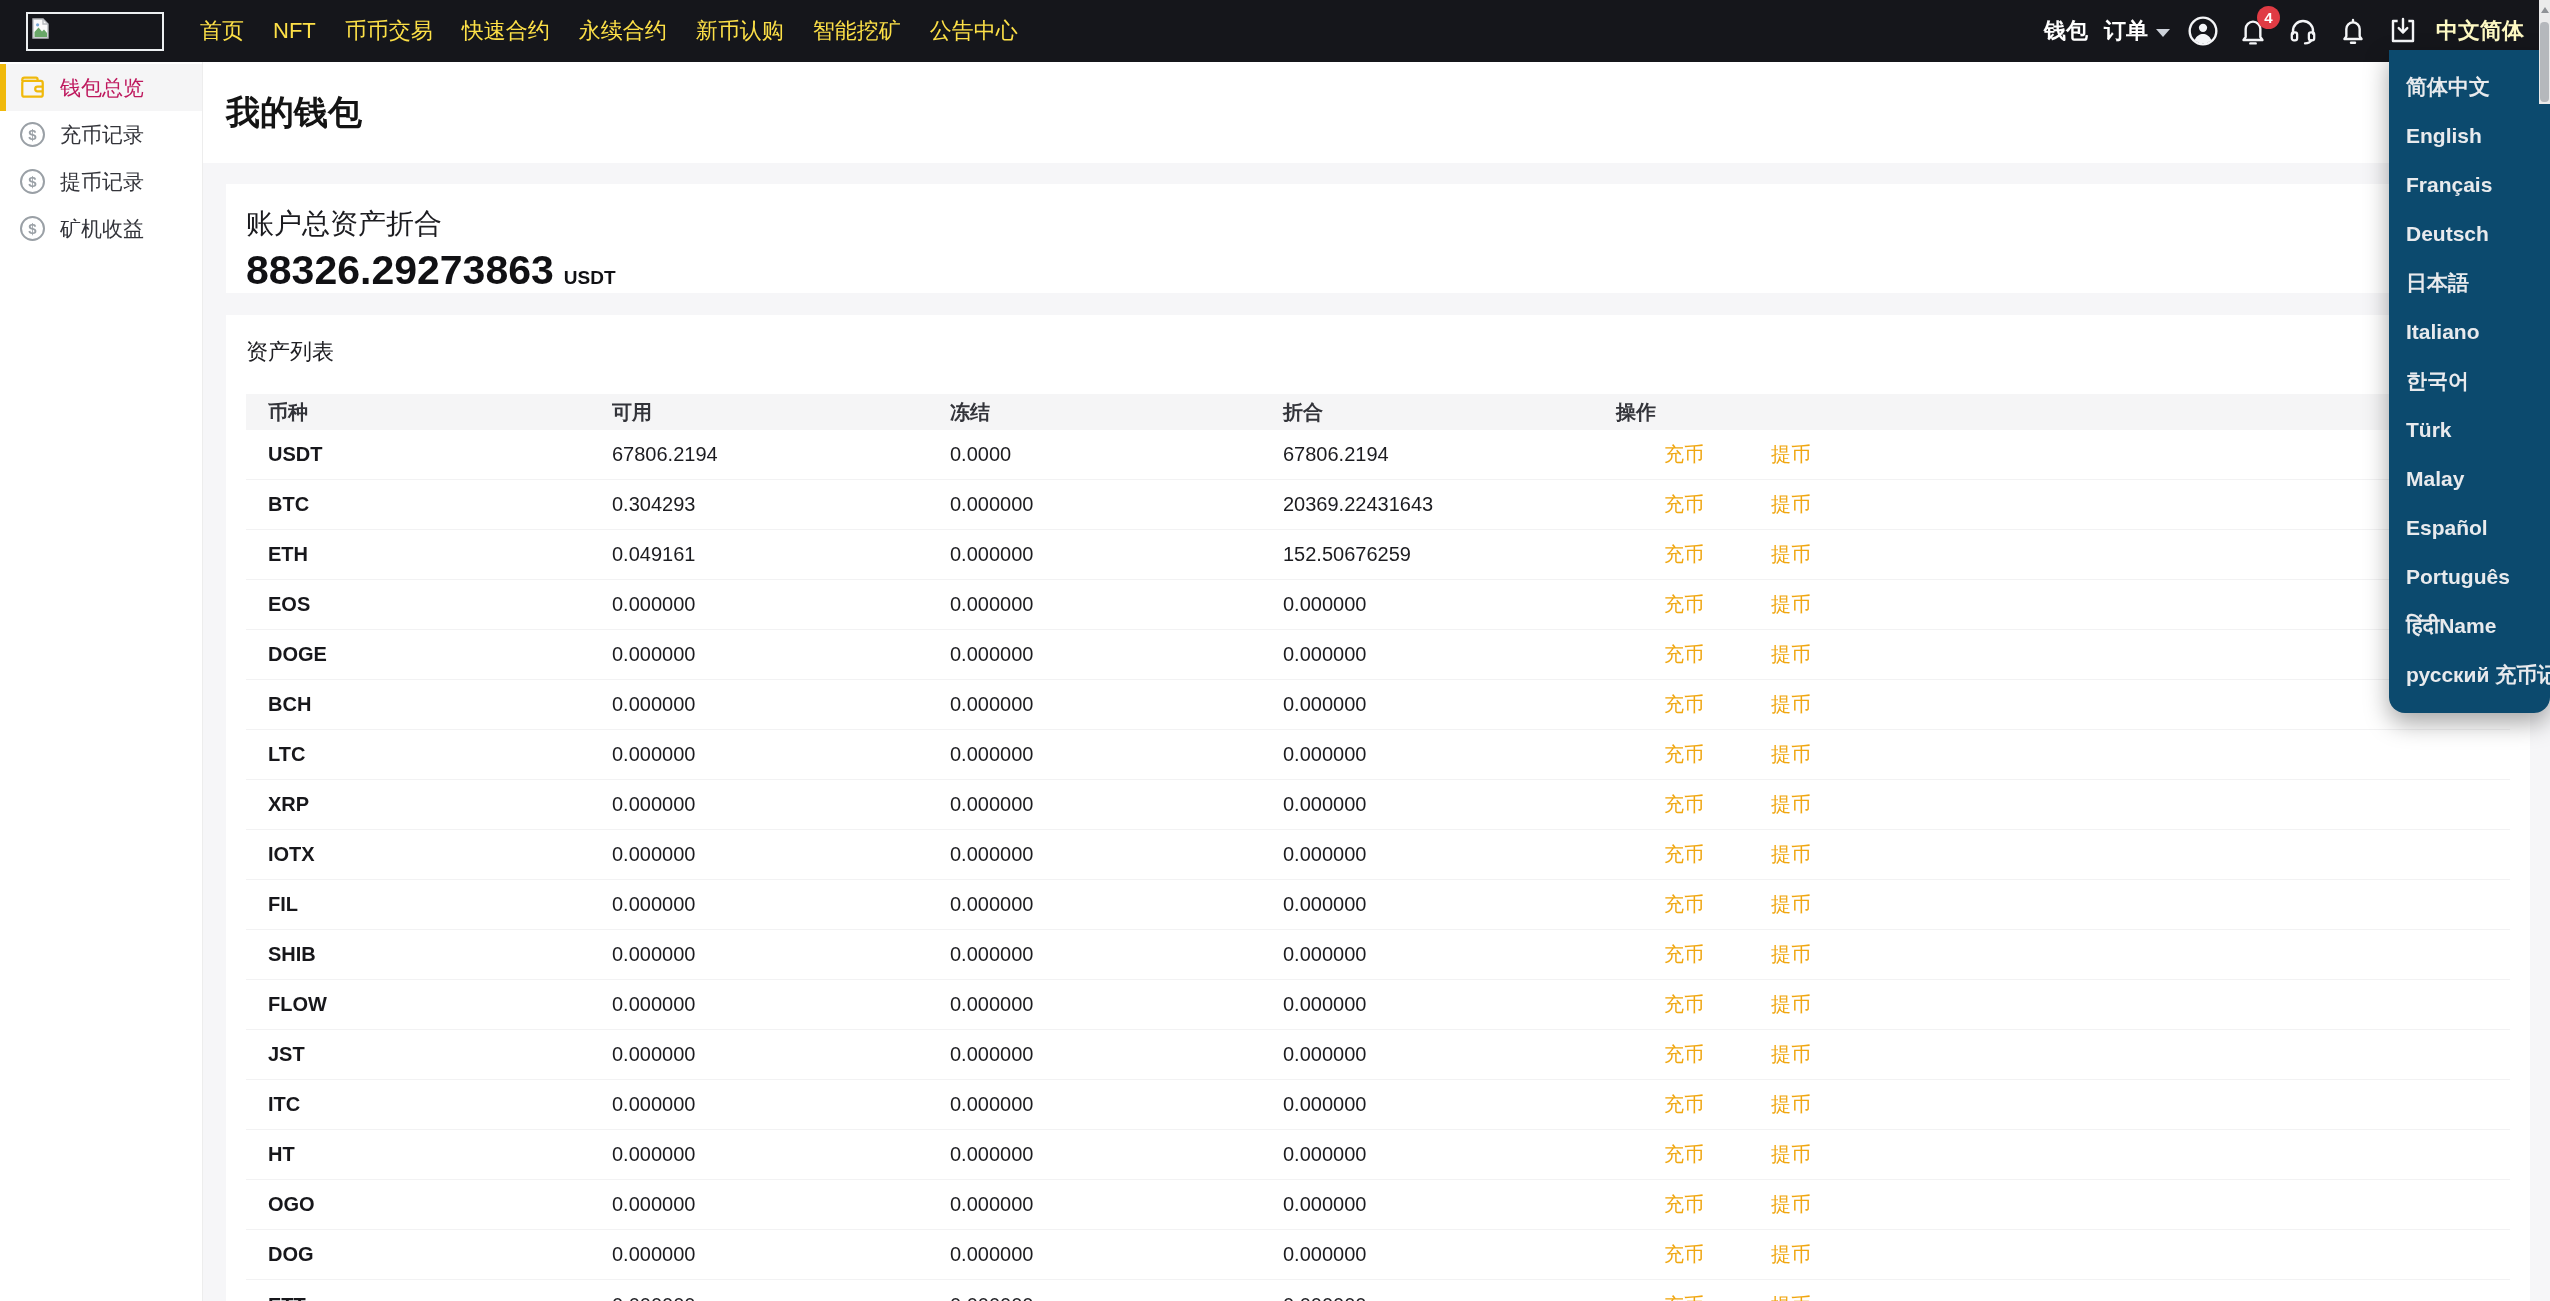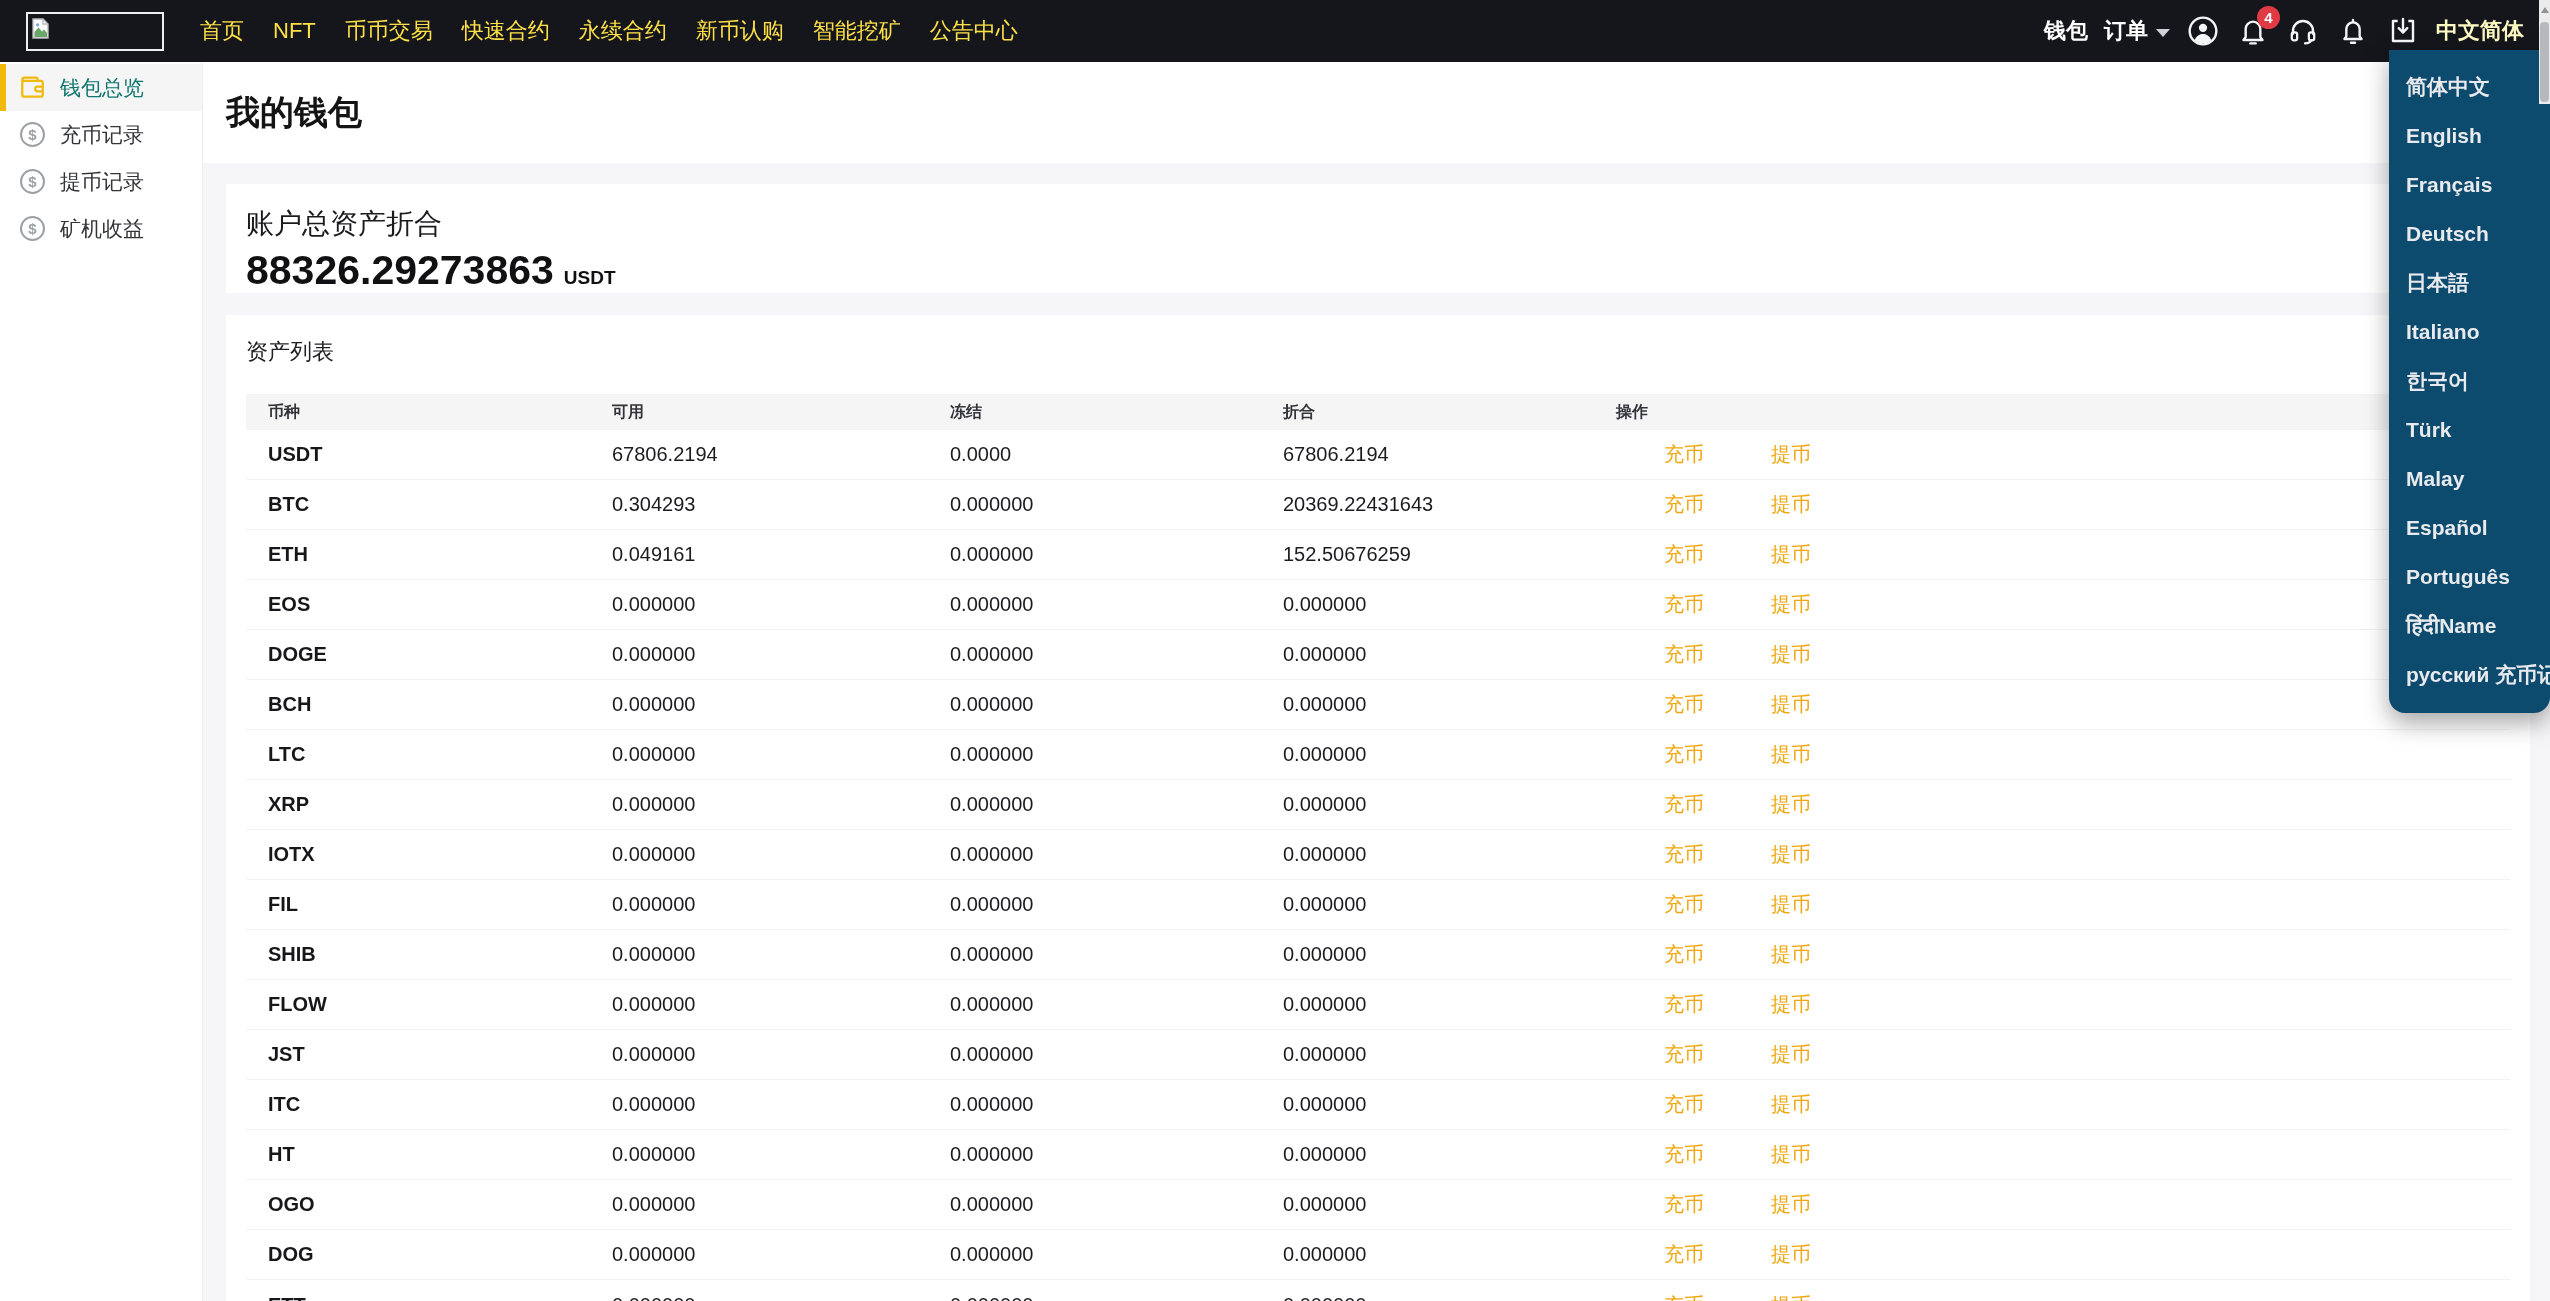--- a/index.html
+++ b/index.html
@@ -72,21 +72,21 @@
   
   .sidebar {
     position:absolute; left:0; top:62px; width:203px; height:1239px;
     background:#ffffff; border-right:1px solid #ededed; padding-top:2px; z-index:5;
   }
   .side-item {
     height:47px; display:flex; align-items:center; gap:14px;
     padding-left:19px; cursor:pointer; font-size:21px; color:#33343a;
   }
   .side-item.active {
-    background:#f5f5f6; border-left:6px solid #f0b90b; padding-left:13px; color:#0f766e;
+    background:#f5f5f6; border-left:6px solid #f0b90b; padding-left:13px; color:#be185d;
   }
   .side-item .s-icon { width:27px; height:27px; display:flex; align-items:center; justify-content:center; flex:0 0 auto; }
   .coin-circle {
     width:25px; height:25px; border:2.5px solid #9aa0a6; border-radius:50%;
     color:#9aa0a6; font-size:15px; font-weight:700;
     display:flex; align-items:center; justify-content:center;
   }
 
   
   .main { position:absolute; left:203px; top:62px; width:2347px; height:1239px; background:#f6f6f8; }
@@ -105,21 +105,21 @@
   .assets-card { margin-top:22px; height:1090px; padding:22px 20px 0 20px; overflow:hidden; }
   .assets-title { font-size:22px; color:#202024; font-weight:500; }
 
   .t-row {
     display:grid;
     grid-template-columns:344px 338px 333px 333px 1fr;
     align-items:center; padding-left:22px;
   }
   .t-head {
     margin-top:27px; height:36px; background:#f5f5f6;
-    font-size:16px; font-weight:700; color:#33343a;
+    font-size:20px; font-weight:700; color:#33343a;
   }
   .t-body .t-row { height:50px; border-bottom:1px solid #f2f2f3; font-size:20px; color:#1c1c20; }
   .t-body .t-row:last-child { border-bottom:none; }
   .cell-ticker { font-weight:700; color:#17171b; }
   .cell-actions { display:flex; gap:19px; }
   .act-link { color:#f0a60f; font-size:20px; font-weight:500; cursor:pointer; white-space:nowrap;margin-left:48px; }
 </style>
 </head>
 <body>
 

